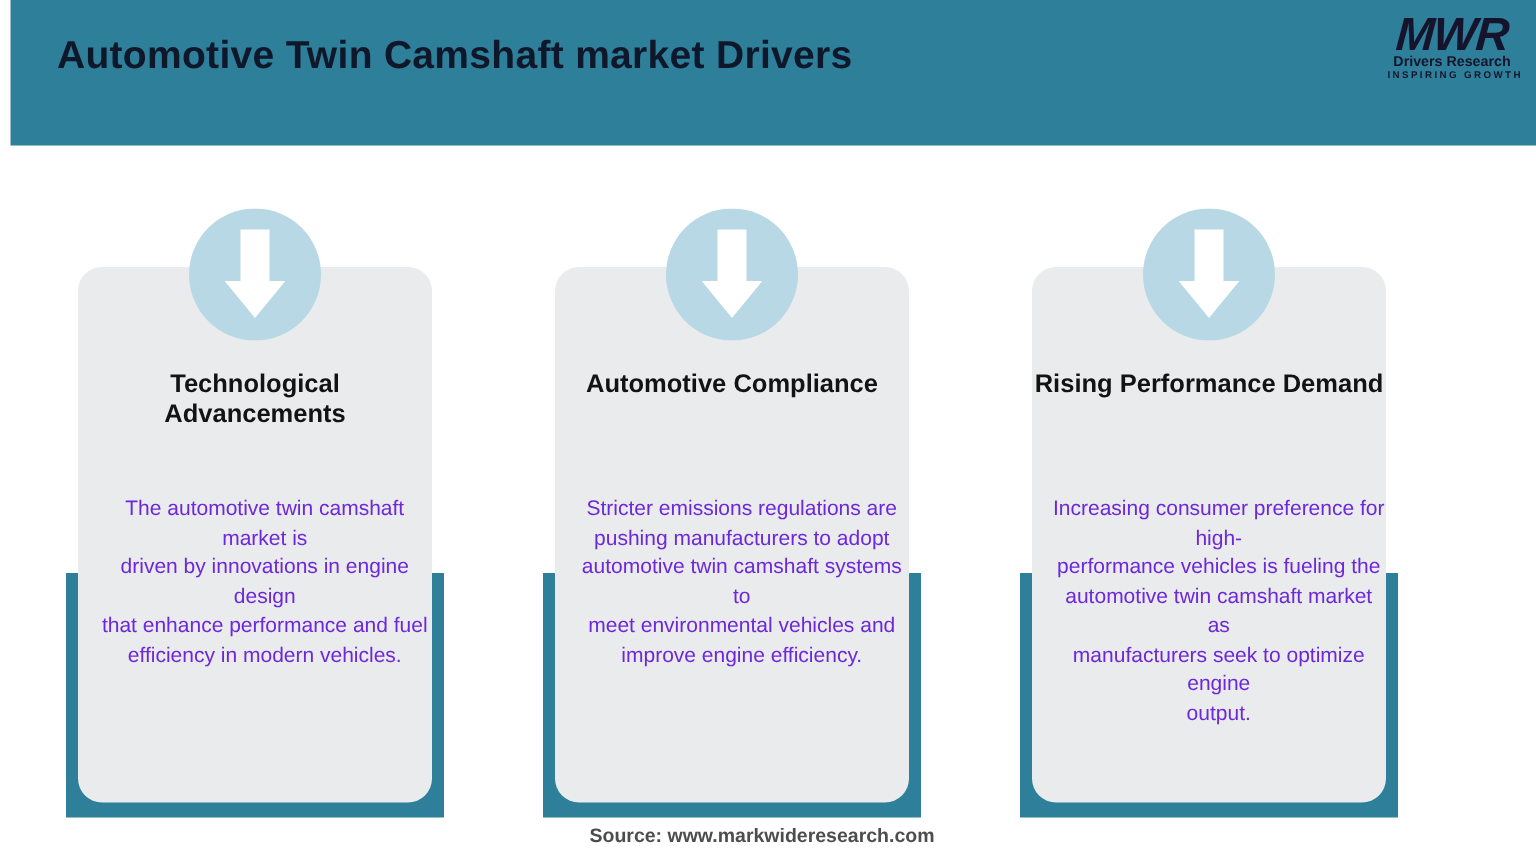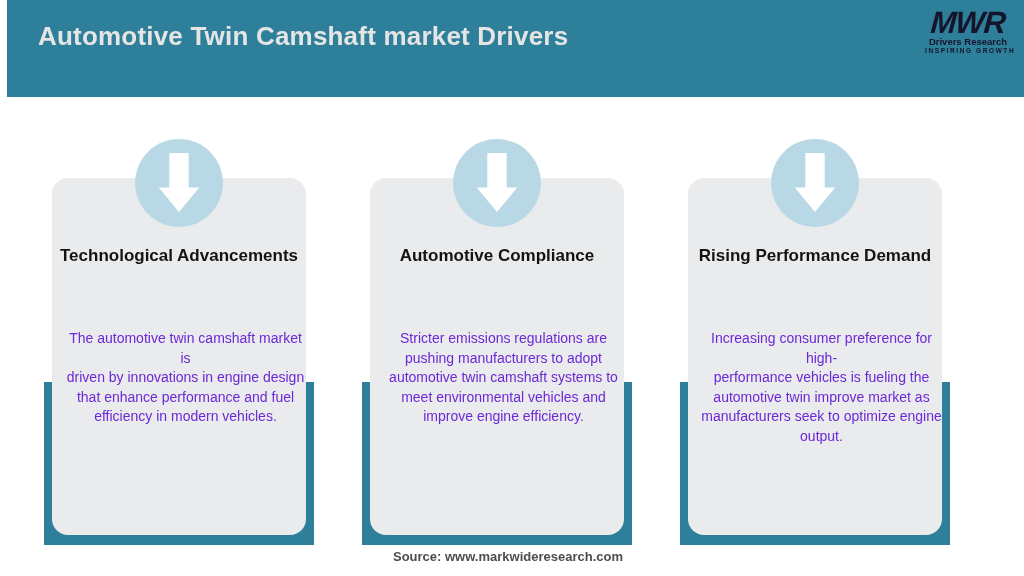--- a/index.html
+++ b/index.html
@@ -17,21 +17,21 @@
     position: absolute;
     left: 7px; top: 0; right: 0; height: 97px;
     background: #2e7f99;
   }
   .header h1 {
     position: absolute;
     left: 31px; top: 21px;
     margin: 0;
     font-size: 26px;
     font-weight: bold;
-    color: #e5e5e5;
+    color: #0f172a;
     letter-spacing: 0.2px;
   }
   .logo {
     position: absolute;
     right: 13px; top: 9px;
     width: 86px;
     text-align: center;
     color: #15142c;
   }
   .logo-acronym {
@@ -53,21 +53,21 @@
     font-weight: bold;
     letter-spacing: 1.6px;
     line-height: 8px;
     white-space: nowrap;
   }
 
   
   .card-group {
     position: absolute;
     top: 139px;
-    width: 254px;
+    width: 236px;
     height: 406px; 
   }
   .card-group.c1 { left: 52px; }
   .card-group.c2 { left: 370px; }
   .card-group.c3 { left: 688px; }
 
   .card-frame {
     position: absolute;
     left: -8px; right: -8px;
     top: 243px; bottom: 0;
@@ -173,20 +173,20 @@
     <div class="card-panel"></div>
     <div class="card-icon">
       <svg viewBox="0 0 100 100" width="88" height="88">
         <circle cx="50" cy="50" r="50" fill="#b7d8e4"></circle>
         <path d="M39 16 L61 16 L61 55 L73 55 L50 83 L27 55 L39 55 Z" fill="#ffffff"></path>
       </svg>
     </div>
     <h2 class="card-title">Rising Performance Demand</h2>
     <p class="card-text">Increasing consumer preference for high-
 performance vehicles is fueling the
-automotive twin improve market as
+automotive twin camshaft market as
 manufacturers seek to optimize engine
 output.</p>
   </div>
 
   <div class="source-line">Source: www.markwideresearch.com</div>
 
 </div>
 
 </body></html>

